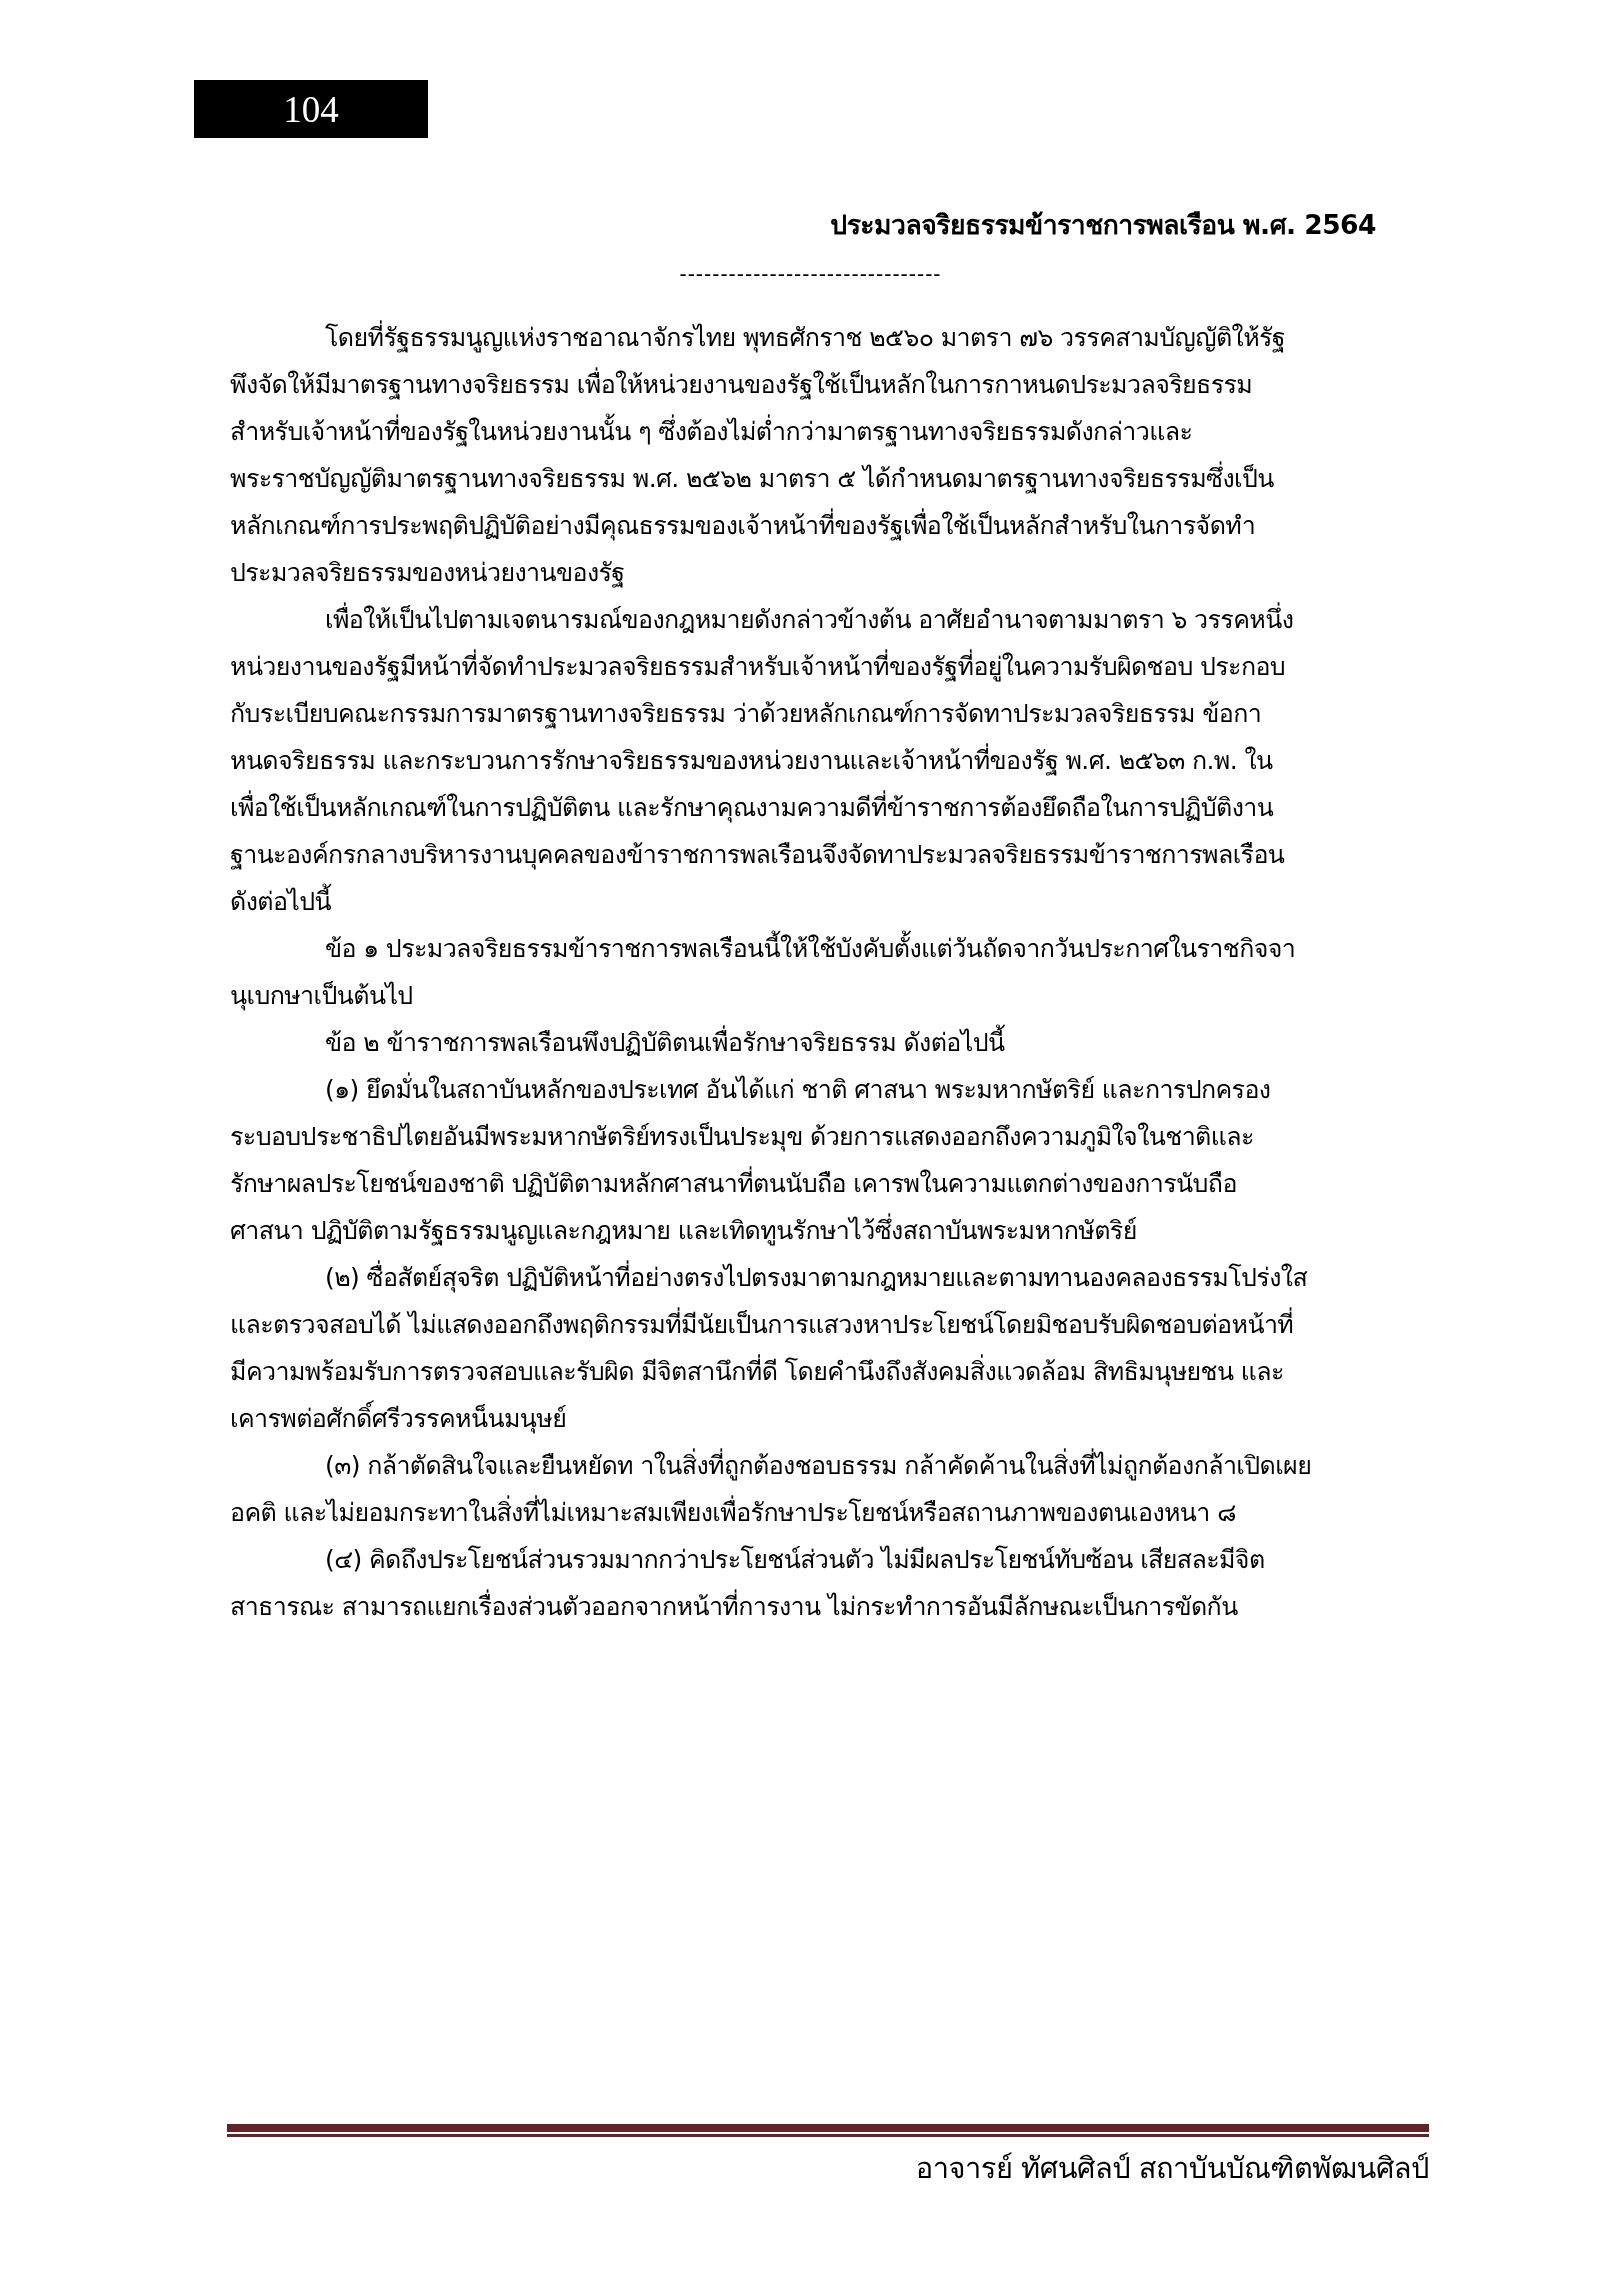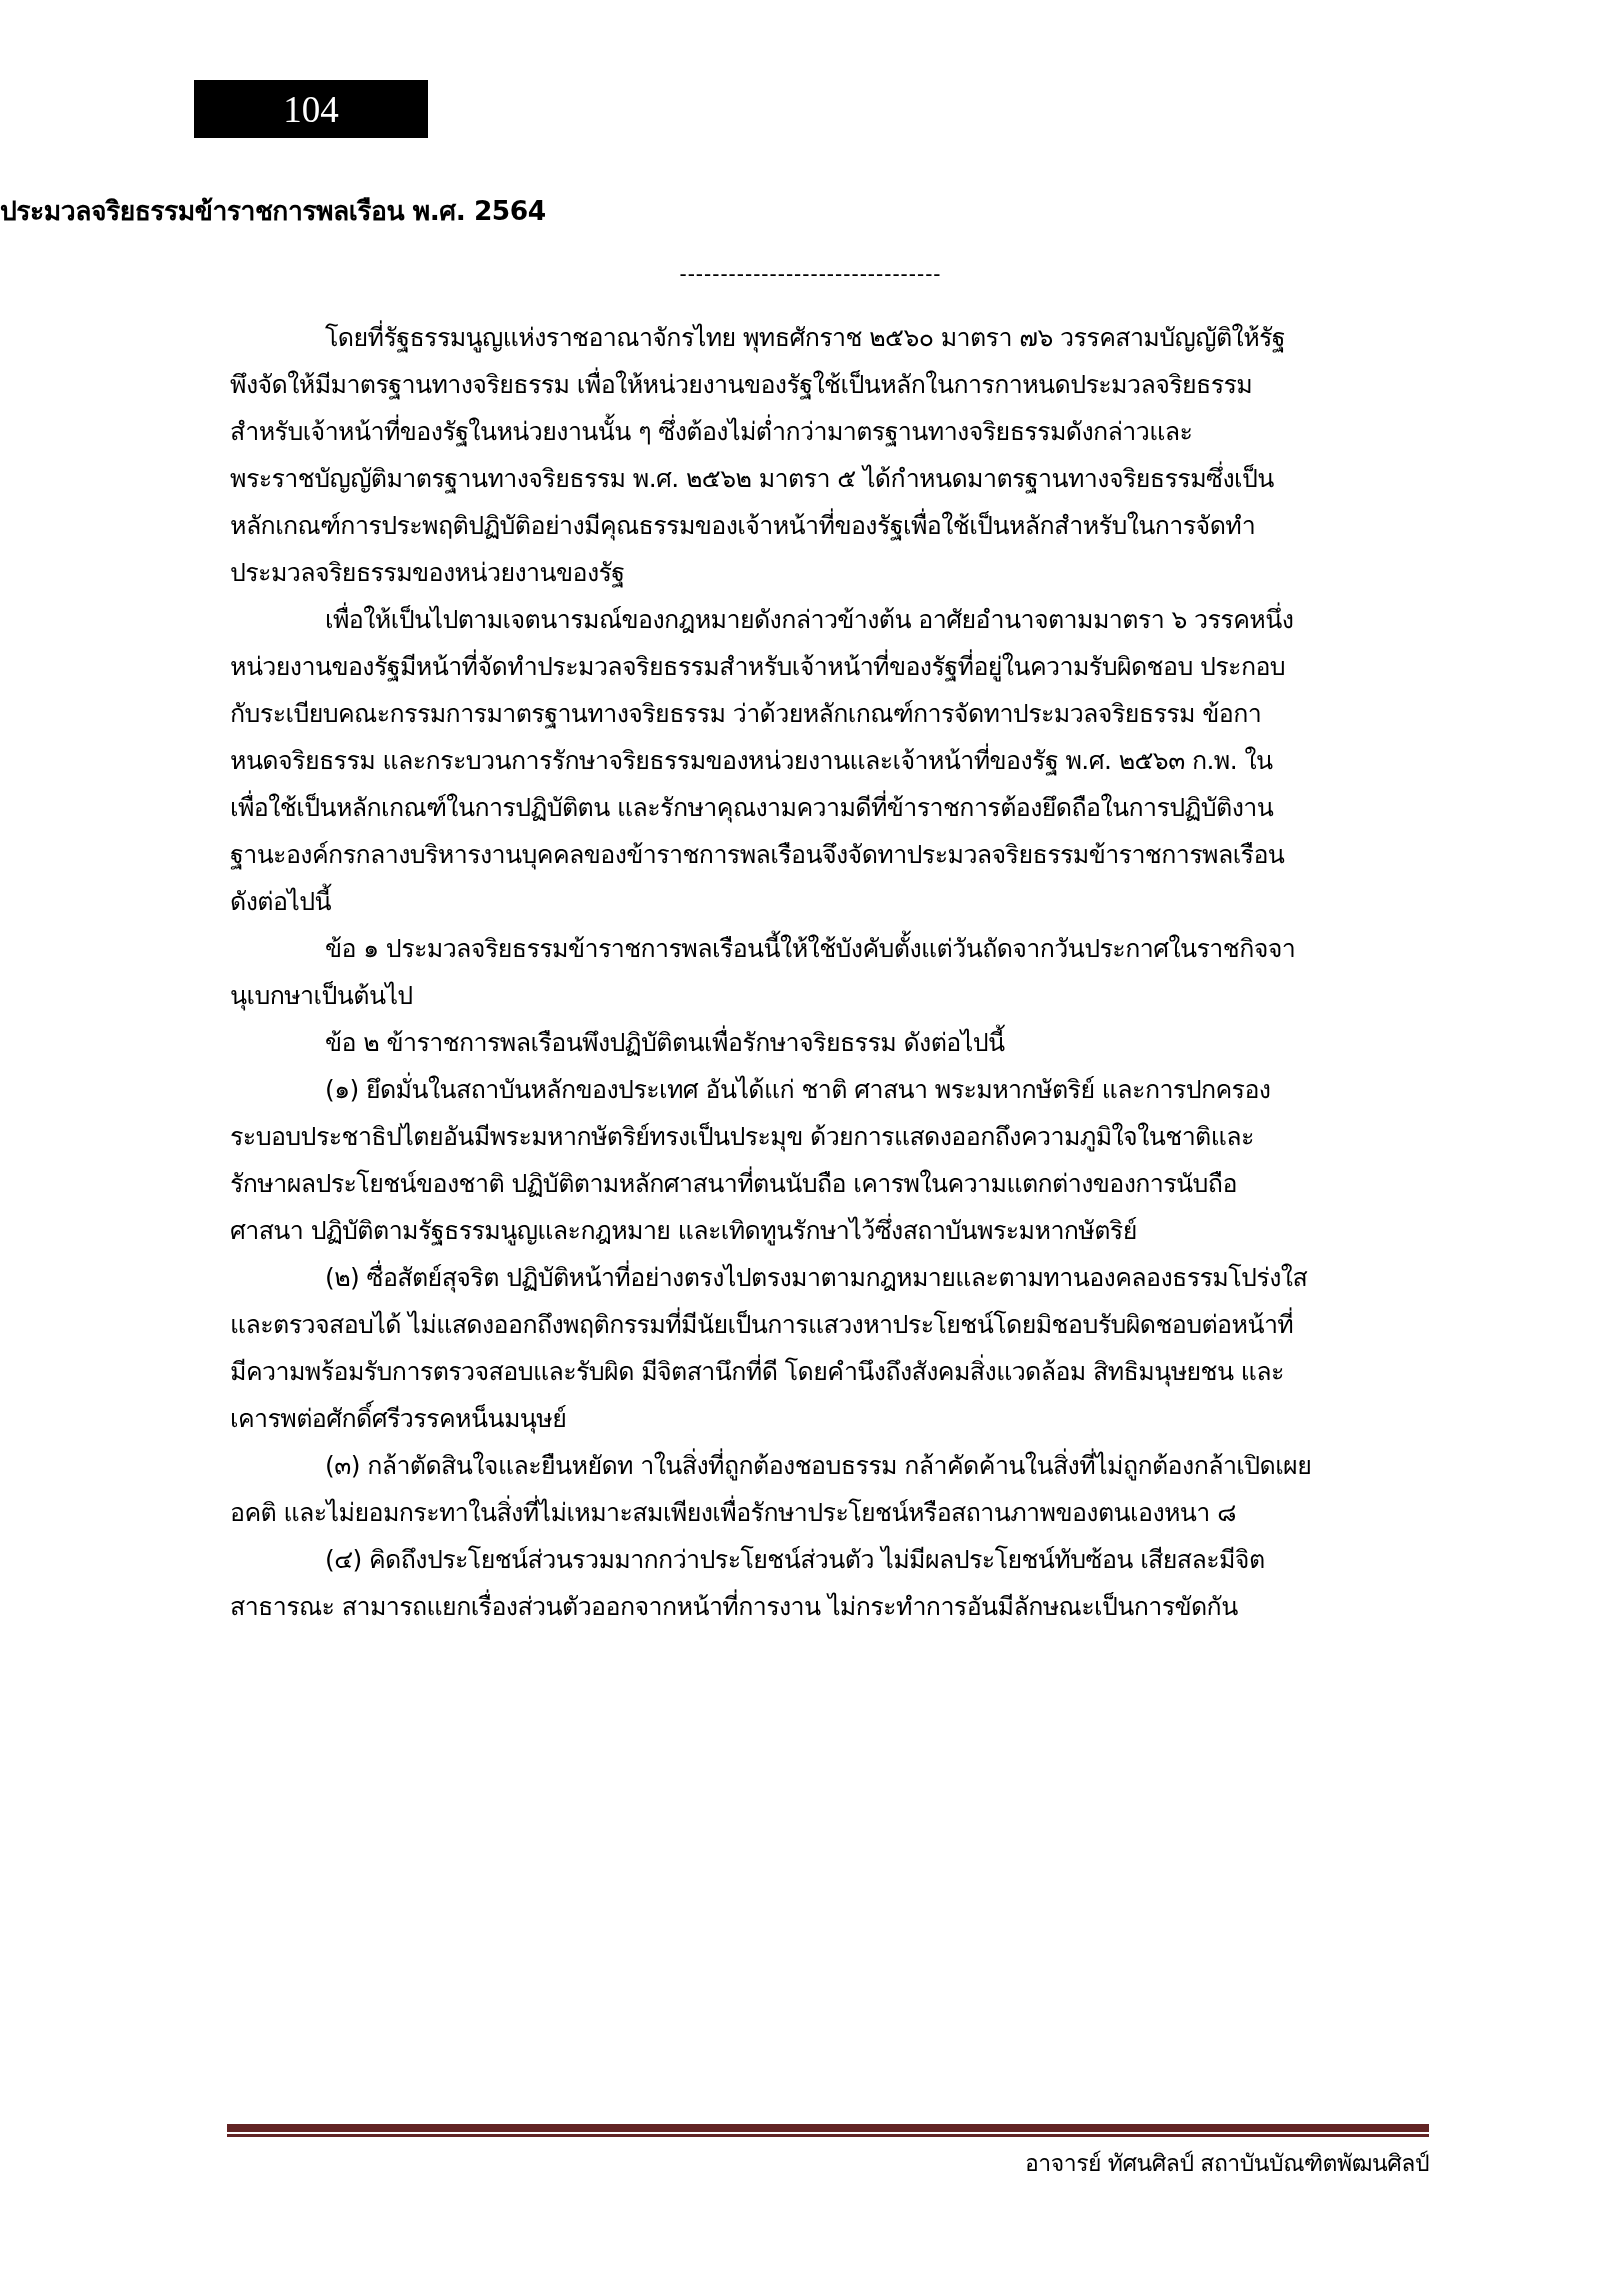--- a/index.html
+++ b/index.html
@@ -1,30 +1,30 @@
 <!DOCTYPE html>
 <html><head>
 <meta charset="utf-8">
 <style>
   html, body { margin:0; padding:0; background:#ffffff; }
   body { width:1621px; height:2293px; position:relative; overflow:hidden;
          font-family:"DejaVu Sans", "Liberation Sans", sans-serif; color:#000; }
   .page-num-box { position:absolute; left:194px; top:80px; width:234px; height:58px;
                   background:#000; color:#fff; display:flex; align-items:center; justify-content:center;
                   font-family:"Liberation Serif", serif; font-size:37px; }
-  .title { position:absolute; left:0; width:1376px; top:190px; text-align:left;
+  .title { position:absolute; left:0; width:1376px; top:204px; text-align:right;
            font-size:26.5px; font-weight:bold; letter-spacing:-0.5px; }
   .dashes { position:absolute; left:0; width:1621px; top:261px; text-align:center;
             font-size:21.6px; letter-spacing:1px; font-family:"Liberation Sans", sans-serif; }
   .body-text { position:absolute; left:230px; top:314px; width:1198px; }
   .line { height:47px; line-height:47px; font-size:25px; white-space:nowrap; letter-spacing:-0.6px; }
   .indent1 { padding-left:95px; }
   .footer-bar-thick { position:absolute; left:227px; top:2124px; width:1202px; height:7.8px; background:#622424; }
   .footer-bar-thin { position:absolute; left:227px; top:2134px; width:1202px; height:2.9px; background:#622424; }
-  .footer-text { position:absolute; right:192px; top:2145px; font-size:23px; letter-spacing:-0.5px; }
+  .footer-text { position:absolute; right:192px; top:2145px; font-size:29px; letter-spacing:-0.5px; }
 </style>
 </head>
 <body>
 
 <div class="page-num-box">
   <span>104</span>
 </div>
 
 <div class="title">ประมวลจริยธรรมข้าราชการพลเรือน พ.ศ. 2564</div>
 <div class="dashes">--------------------------------</div>

